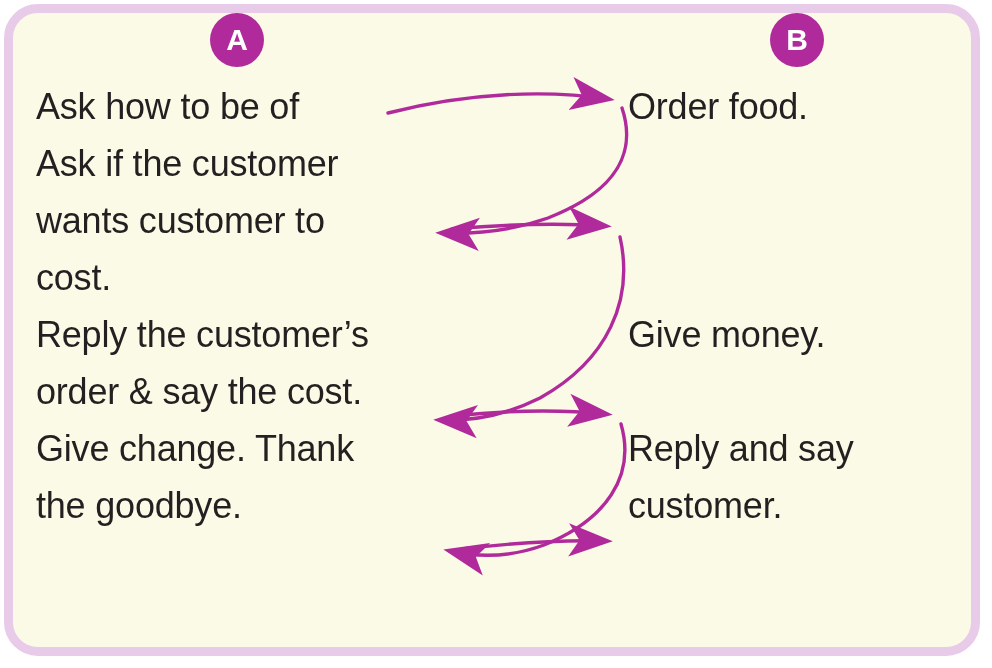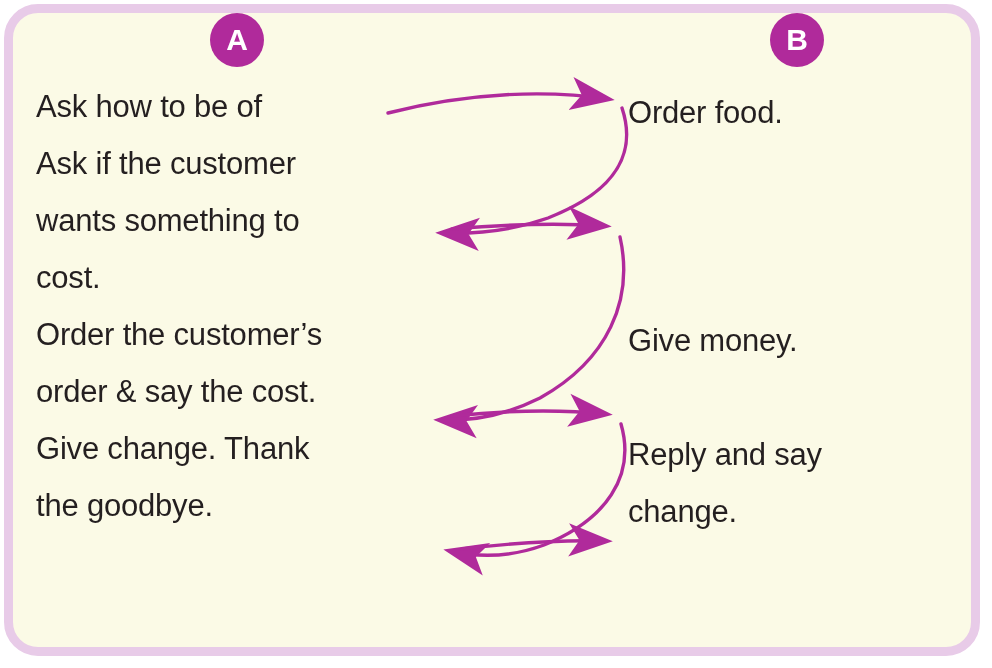--- a/index.html
+++ b/index.html
@@ -48,28 +48,28 @@
     text-align: center;
     font-family: "Liberation Sans", sans-serif;
   }
   .badge-a { left: 210px; top: 13px; }
   .badge-b { left: 770px; top: 13px; }
 
   
   .col {
     position: absolute;
     color: #241F20;
-    font-size: 31px;
+    font-size: 36px;
     line-height: 57px;
     font-family: "Liberation Sans", sans-serif;
     letter-spacing: -0.2px;
     white-space: nowrap;
   }
   .col-a { left: 36px; top: 78px; }
-  .col-b { left: 628px; top: 84px; }
+  .col-b { left: 628px; top: 78px; }
 
   .line { height: 57px; }
 
   
   .spacer { height: 57px; }
 
   .arrow-layer {
     position: absolute;
     left: 0; top: 0;
     width: 992px;
@@ -83,37 +83,37 @@
 <div class="canvas">
 
   <div class="exercise-card"></div>
 
   <div class="badge badge-a">A</div>
   <div class="badge badge-b">B</div>
 
   <div class="col col-a">
     <div class="line">Ask how to be of</div>
     <div class="line">Ask if the customer</div>
-    <div class="line">wants something to</div>
+    <div class="line">wants customer to</div>
     <div class="line">cost.</div>
-    <div class="line">Order the customer’s</div>
+    <div class="line">Reply the customer’s</div>
     <div class="line">order &amp; say the cost.</div>
     <div class="line">Give change. Thank</div>
     <div class="line">the goodbye.</div>
   </div>
 
   <div class="col col-b">
     <div class="line">Order food.</div>
     <div class="line spacer"></div>
     <div class="line spacer"></div>
     <div class="line spacer"></div>
     <div class="line">Give money.</div>
     <div class="line spacer"></div>
     <div class="line">Reply and say</div>
-    <div class="line">change.</div>
+    <div class="line">customer.</div>
   </div>
 
   <svg class="arrow-layer" viewBox="0 0 992 668">
     <defs>
       <marker id="ahR" markerWidth="13" markerHeight="11" refX="11" refY="5.5" orient="auto" markerUnits="strokeWidth">
         <path d="M0,0.6 L13,5.5 L0,10.4 L3.2,5.5 Z" fill="#B02A9B"></path>
       </marker>
       <marker id="ahL" markerWidth="13" markerHeight="11" refX="11" refY="5.5" orient="auto" markerUnits="strokeWidth">
         <path d="M0,0.6 L13,5.5 L0,10.4 L3.2,5.5 Z" fill="#B02A9B"></path>
       </marker>

